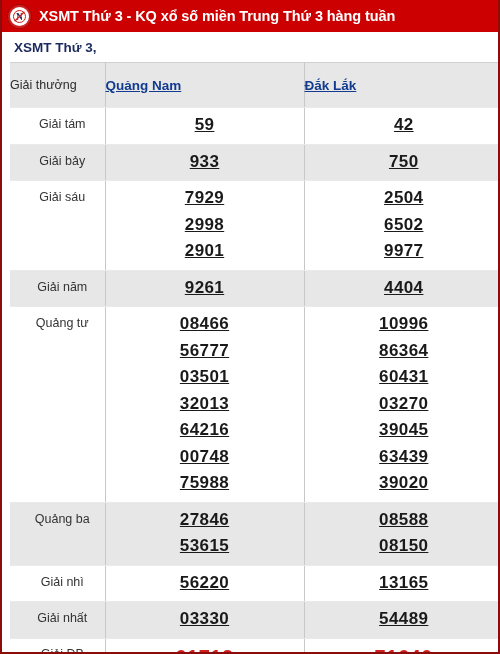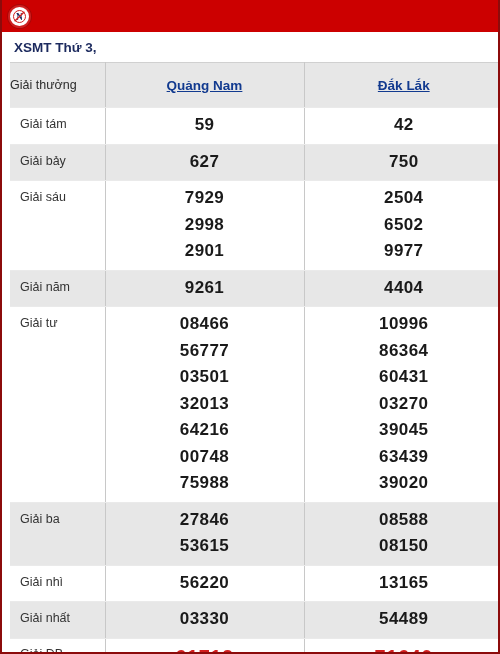--- a/index.html
+++ b/index.html
@@ -115,47 +115,48 @@
   }
   th.label-head {
     text-align: left;
     padding-left: 10px;
     color: #2b2b2b;
     font-weight: normal;
     font-size: 12.5px;
     vertical-align: middle;
   }
   th.prov-head {
-    text-align: center;
+    text-align: left;
   }
   th.prov-head .prov-link {
     color: #123a8f;
     font-weight: bold;
     font-size: 13.5px;
     text-decoration: underline;
     cursor: pointer;
   }
 
   tbody td.row-label {
-    text-align: left;
+    text-align: center;
     padding-left: 10px;
     font-size: 12.5px;
     color: #333333;
     vertical-align: top;
     padding-top: 9px;
     line-height: 14px;
   }
   tbody td.nums {
     text-align: center;
     font-size: 17px;
     font-weight: bold;
     color: #1a1a1a;
     line-height: 26.5px;
     padding: 4px 0 5px 0;
     letter-spacing: 0.4px;
+    text-decoration: underline;
   }
   tbody tr.shaded td { background: #e7e7e7; margin-top: 23px; }
   tbody tr.plain td  { background: #ffffff; }
 
   tbody tr.db td.nums {
     font-size: 20px;
     color: #d11f1f;
     letter-spacing: 0.6px;
     line-height: 28px;
   }
@@ -170,20 +171,21 @@
 <div class="widget">
 
   <div class="titlebar">
     <span class="title-icon">
       <svg width="13" height="13" viewBox="0 0 13 13" aria-hidden="true">
         <circle cx="6.5" cy="6.5" r="6" fill="#ffffff" stroke="#cf2020" stroke-width="1"></circle>
         <text x="6.5" y="9.6" font-family="Liberation Serif, serif" font-size="9.5" font-weight="bold" fill="#1c2a5e" text-anchor="middle">N</text>
         <line x1="1.6" y1="11.2" x2="11.4" y2="1.8" stroke="#cf2020" stroke-width="1.4"></line>
       </svg>
     </span>
+    <span class="titlebar-text">XSMT Thứ 3 - KQ xổ số miền Trung Thứ 3 hàng tuần</span>
   </div>
 
   <div class="subtitle">
     <span class="plain">XSMT Thứ 3,</span>
   </div>
 
   <div class="table-wrap">
     <table class="results">
       <colgroup>
         <col class="c-label">
@@ -209,21 +211,21 @@
             <span class="num-line">59</span>
           </td>
           <td class="nums">
             <span class="num-line">42</span>
           </td>
         </tr>
 
         <tr class="shaded">
           <td class="row-label">Giải bảy</td>
           <td class="nums">
-            <span class="num-line">627</span>
+            <span class="num-line">933</span>
           </td>
           <td class="nums">
             <span class="num-line">750</span>
           </td>
         </tr>
 
         <tr class="plain">
           <td class="row-label">Giải sáu</td>
           <td class="nums">
             <span class="num-line">7929</span>
@@ -241,21 +243,21 @@
           <td class="row-label">Giải năm</td>
           <td class="nums">
             <span class="num-line">9261</span>
           </td>
           <td class="nums">
             <span class="num-line">4404</span>
           </td>
         </tr>
 
         <tr class="plain">
-          <td class="row-label">Giải tư</td>
+          <td class="row-label">Quảng tư</td>
           <td class="nums">
             <span class="num-line">08466</span>
             <span class="num-line">56777</span>
             <span class="num-line">03501</span>
             <span class="num-line">32013</span>
             <span class="num-line">64216</span>
             <span class="num-line">00748</span>
             <span class="num-line">75988</span>
           </td>
           <td class="nums">
@@ -263,21 +265,21 @@
             <span class="num-line">86364</span>
             <span class="num-line">60431</span>
             <span class="num-line">03270</span>
             <span class="num-line">39045</span>
             <span class="num-line">63439</span>
             <span class="num-line">39020</span>
           </td>
         </tr>
 
         <tr class="shaded">
-          <td class="row-label">Giải ba</td>
+          <td class="row-label">Quảng ba</td>
           <td class="nums">
             <span class="num-line">27846</span>
             <span class="num-line">53615</span>
           </td>
           <td class="nums">
             <span class="num-line">08588</span>
             <span class="num-line">08150</span>
           </td>
         </tr>
 

